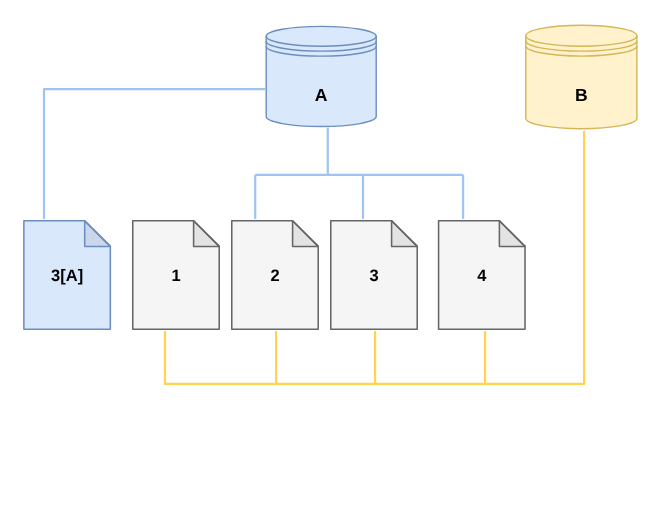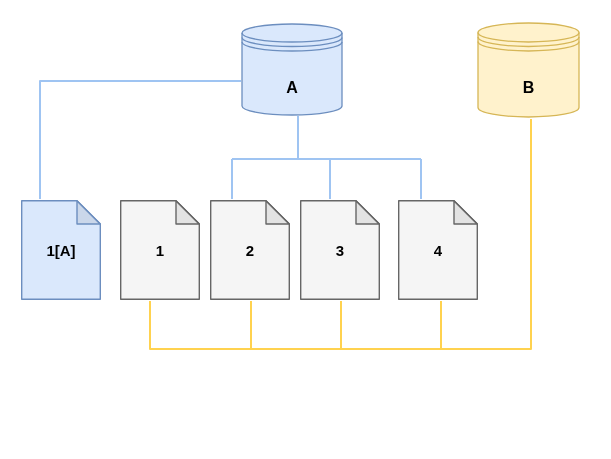--- a/index.html
+++ b/index.html
@@ -82,21 +82,21 @@
     <div class="label">B</div>
   </div>
 
   <div class="node doc" style="left:21px; top:200px; width:80px; height:100px;">
     <svg width="80" height="100" viewBox="0 0 80 100">
       <g stroke-width="1.4" stroke-linejoin="round" stroke="#6c8ebf">
         <path d="M0.7 0.7 H56 L79.3 24 V99.3 H0.7 Z" fill="#dae8fc"></path>
         <path fill="rgba(0,0,0,0.07)" d="M56 0.7 V24 H79.3 Z"></path>
       </g>
     </svg>
-    <div class="label">1[A]</div>
+    <div class="label">3[A]</div>
   </div>
 
   <div class="node doc" style="left:120px; top:200px; width:80px; height:100px;">
     <svg width="80" height="100" viewBox="0 0 80 100">
       <g stroke-width="1.4" stroke-linejoin="round" stroke="#666666">
         <path d="M0.7 0.7 H56 L79.3 24 V99.3 H0.7 Z" fill="#f5f5f5"></path>
         <path fill="rgba(0,0,0,0.07)" d="M56 0.7 V24 H79.3 Z"></path>
       </g>
     </svg>
     <div class="label">1</div>

